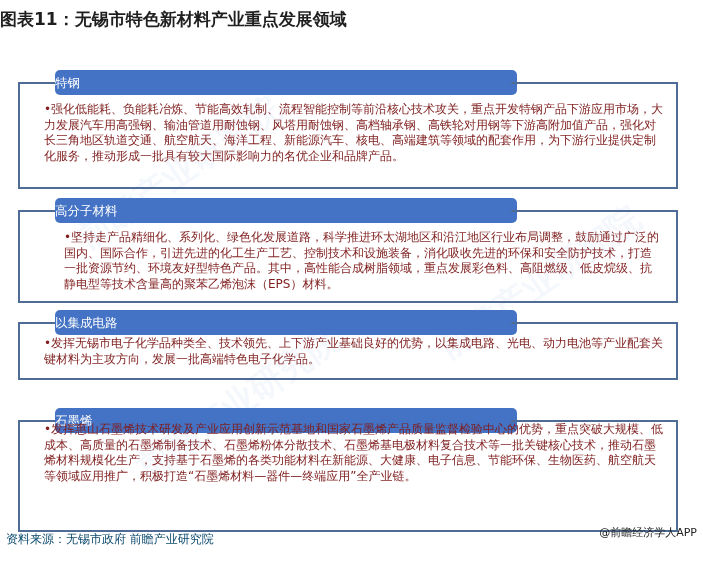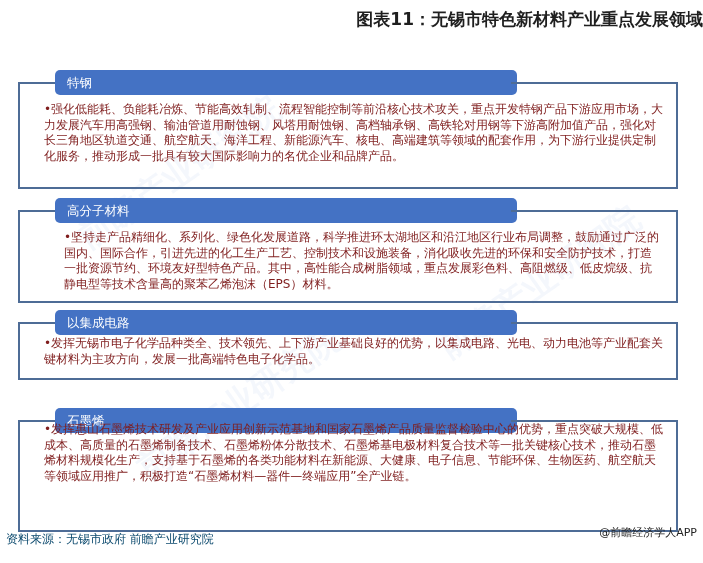--- a/index.html
+++ b/index.html
@@ -1,28 +1,28 @@
 <!DOCTYPE html>
 <html><head>
 <meta charset="utf-8">
 <style>
   html, body { margin: 0; padding: 0; background: #ffffff; }
   body { width: 703px; height: 563px; position: relative; overflow: hidden;
          font-family: "DejaVu Sans", "Liberation Sans", sans-serif; color: #222; }
-  .title { position: absolute; left: 0; top: 8px; width: 703px; text-align: right;
+  .title { position: absolute; left: 0; top: 8px; width: 703px; text-align: left;
            font-size: 17px; font-weight: bold; color: #1f1f1f; letter-spacing: 0px; }
   .box { position: absolute; left: 18px; width: 660px; border: 2px solid #4e6c96;
          border-top: none; box-sizing: border-box; }
   .box::before { content: ""; position: absolute; left: -2px; top: 0; width: 37px;
                  border-top: 2px solid #4e6c96; }
   .box::after { content: ""; position: absolute; right: -2px; top: 0; width: 167px;
                 border-top: 2px solid #4e6c96; }
   .tab { position: absolute; left: 35px; top: -12px; width: 462px; height: 25px;
          background: #4472c4; border-radius: 5px; color: #ffffff; font-size: 12.5px;
-         line-height: 25px; padding-left: 12px; box-sizing: border-box; }
+         line-height: 25px; box-sizing: border-box; }
   .body-text { position: absolute; left: 44px; right: 40px; font-size: 12px;
                line-height: 15.6px; color: #7f1d1d; }
   .bullet { display: inline-block; width: 7px; }
   .footer-left { position: absolute; left: 6px; top: 531px; font-size: 12px; color: #0c4a6e; }
   .footer-right { position: absolute; right: 6px; top: 525px; font-size: 11px; color: #222; }
   .watermark { position: absolute; color: rgba(68,114,196,0.06); font-size: 34px;
                font-weight: bold; transform: rotate(-35deg); pointer-events: none; }
 </style>
 </head>
 <body>

